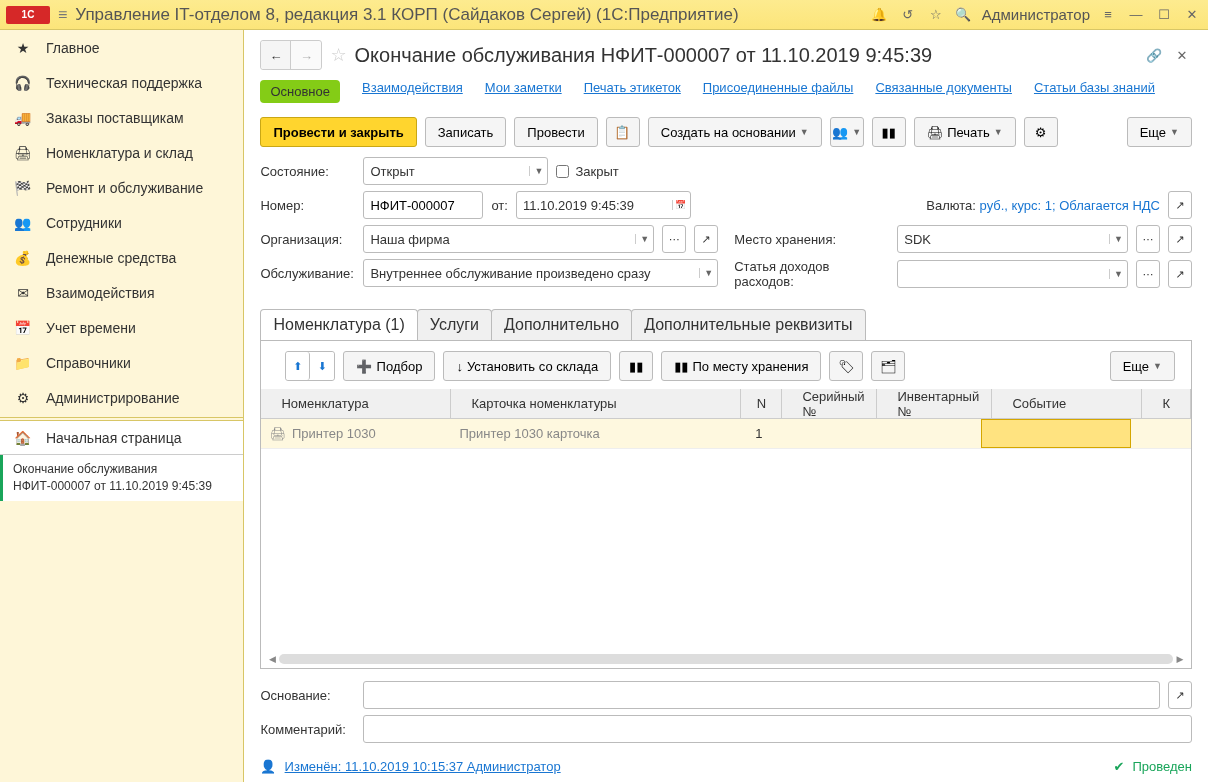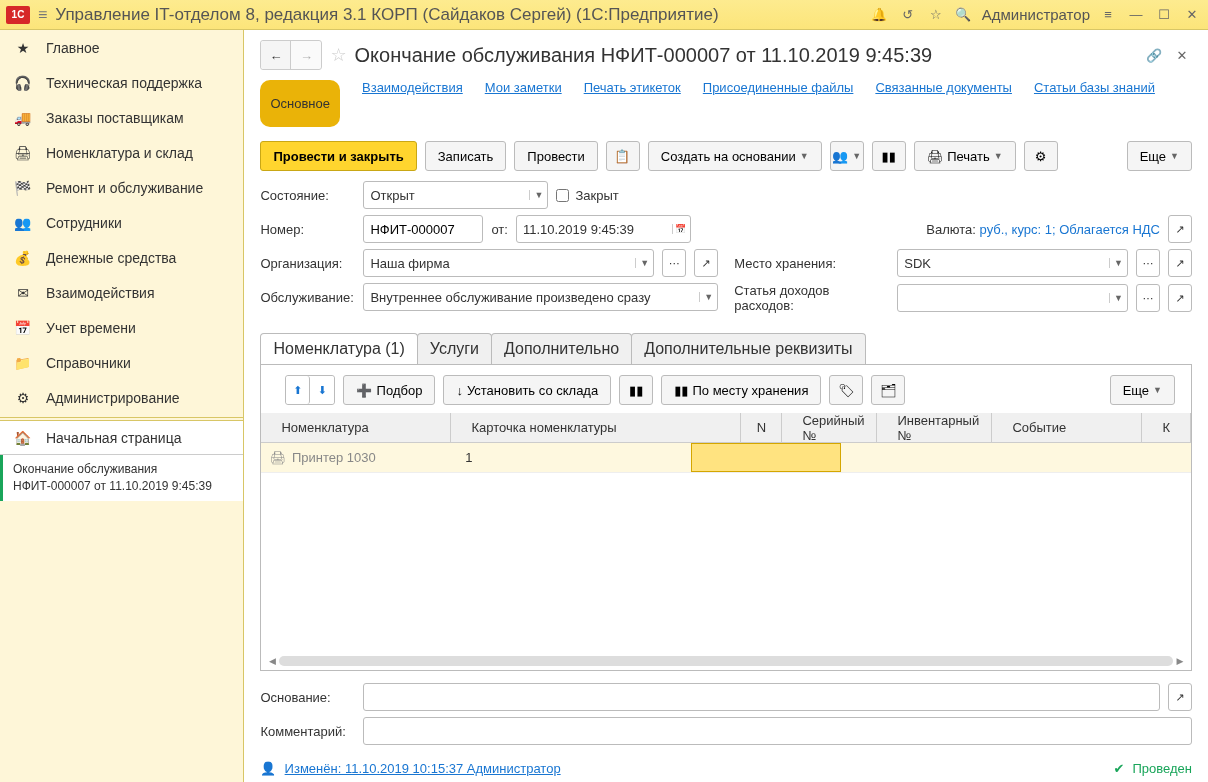--- a/index.html
+++ b/index.html
@@ -1,19 +1,19 @@
 <!DOCTYPE html>
 <html><head>
 <meta charset="utf-8">
 <style>
 * { box-sizing: border-box; margin: 0; padding: 0; font-family: Arial, sans-serif; }
 body { width: 1208px; height: 782px; background: #fff; font-size: 13px; color: #333; overflow: hidden; }
 
 .titlebar { height: 30px; background: linear-gradient(#fdeb8f,#fce57a); display: flex; align-items: center; padding: 0 6px; gap: 8px; border-bottom: 1px solid #d8c666; }
-.logo { width: 24px; height: 18px; background: #d62828; color: #fff; font-weight: bold; font-size: 10px; display: flex; align-items: center; justify-content: center; border-radius: 2px; }
+.logo { width: 44px; height: 18px; background: #d62828; color: #fff; font-weight: bold; font-size: 10px; display: flex; align-items: center; justify-content: center; border-radius: 2px; }
 .titlebar-text { flex: 0 1 auto; font-size: 17px; color: #555; }
 .titlebar-spacer { flex: 1; }
 .titlebar-icon { width: 20px; height: 20px; display: flex; align-items: center; justify-content: center; color: #666; cursor: pointer; }
 .titlebar-user { font-size: 15px; color: #555; }
 .burger { font-size: 16px; color: #777; cursor: pointer; }
 
 .main-wrap { display: flex; height: 752px; }
 .sidebar { width: 263px; background: #fef6d8; border-right: 1px solid #d8c666; display: flex; flex-direction: column; }
 .sidebar-item { display: flex; align-items: center; gap: 14px; padding: 0 14px; height: 35px; cursor: pointer; font-size: 14px; color: #333; }
 .sidebar-icon { width: 18px; height: 18px; color: #333; display: flex; align-items: center; justify-content: center; }
@@ -24,21 +24,21 @@
 .content { flex: 1; background: #fff; display: flex; flex-direction: column; }
 .doc-header { display: flex; align-items: center; gap: 8px; padding: 10px 16px 6px 16px; }
 .nav-btn { width: 30px; height: 28px; border: 1px solid #ccc; background: #f5f5f5; border-radius: 3px; display: flex; align-items: center; justify-content: center; cursor: pointer; }
 .nav-btn.disabled { opacity: 0.4; }
 .star { color: #ccc; font-size: 18px; }
 .doc-title { font-size: 20px; font-weight: normal; color: #333; }
 .doc-header-spacer { flex: 1; }
 
 .tabs-row { display: flex; gap: 22px; padding: 4px 16px 10px 16px; font-size: 13px; }
 .tab-link { color: #1976d2; cursor: pointer; text-decoration: underline; }
-.tab-link.active { background: #eab308; color: #333; text-decoration: none; padding: 16px 10px; border-radius: 10px; }
+.tab-link.active { background: #84cc16; color: #333; text-decoration: none; padding: 4px 10px; border-radius: 4px; }
 
 .toolbar { display: flex; gap: 8px; padding: 4px 16px 10px 16px; align-items: center; flex-wrap: wrap; }
 .btn { height: 30px; border: 1px solid #bbb; background: #f5f5f5; border-radius: 3px; padding: 0 12px; font-size: 13px; cursor: pointer; display: flex; align-items: center; gap: 4px; }
 .btn.primary { background: #ffd52e; border-color: #c9a715; font-weight: bold; }
 .btn.icon-only { width: 34px; padding: 0; justify-content: center; }
 .btn .caret { font-size: 9px; color: #666; }
 
 .form-area { padding: 0 16px; }
 .form-row { display: flex; align-items: center; margin-bottom: 6px; gap: 8px; }
 .form-label { width: 95px; font-size: 13px; color: #333; }
@@ -291,20 +291,21 @@
         <div class="th" style="width:95px;">Серийный №</div>
         <div class="th" style="width:115px;">Инвентарный №</div>
         <div class="th" style="width:150px;">Событие</div>
         <div class="th" style="flex:1;">К</div>
       </div>
       <div class="table-row">
         <div class="td" style="width:190px;gap:6px;">
             <span>🖨</span>
             <span>Принтер 1030</span>
           </div>
+        <div class="td" style="width:290px;">Принтер 1030 карточка</div>
         <div class="td" style="width:30px;justify-content:flex-end;color:#333;">1</div>
         <div class="td" style="width:95px;"></div>
         <div class="td" style="width:115px;"></div>
         <div class="td hl" style="width:150px;"></div>
         <div class="td" style="flex:1;"></div>
       </div>
       <div class="hscroll">
         <span class="arrow">◀</span>
           <div class="track"></div>
           <span class="arrow">▶</span>

